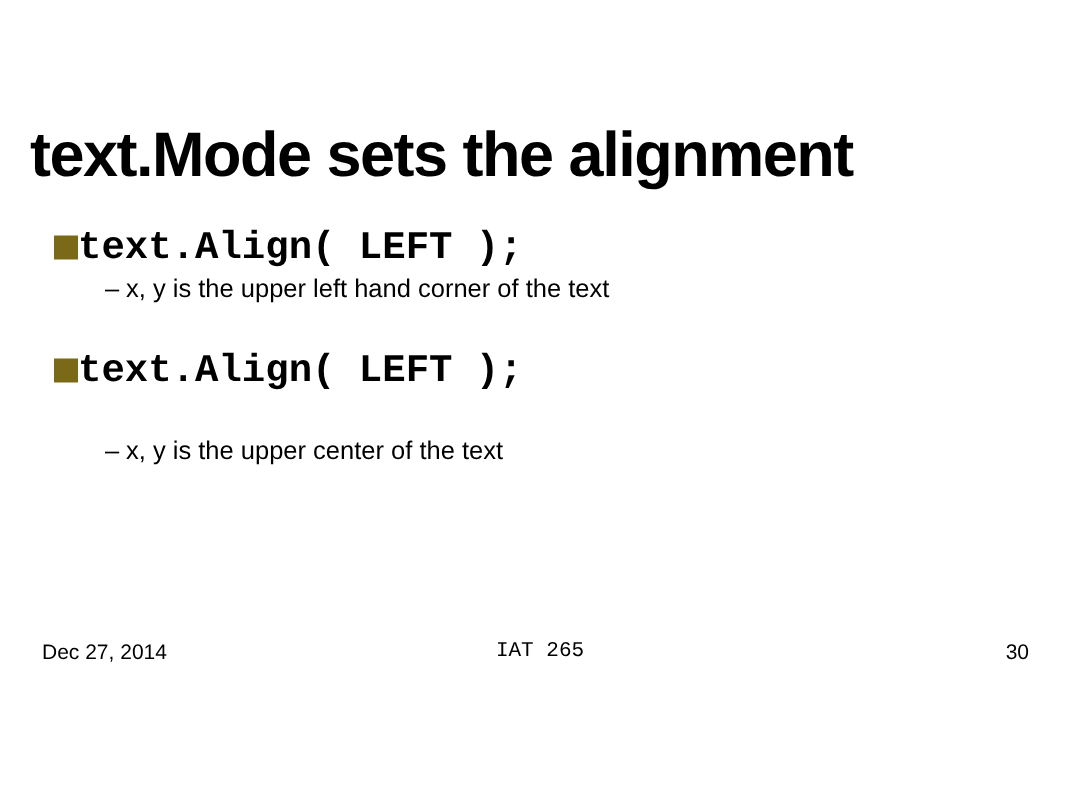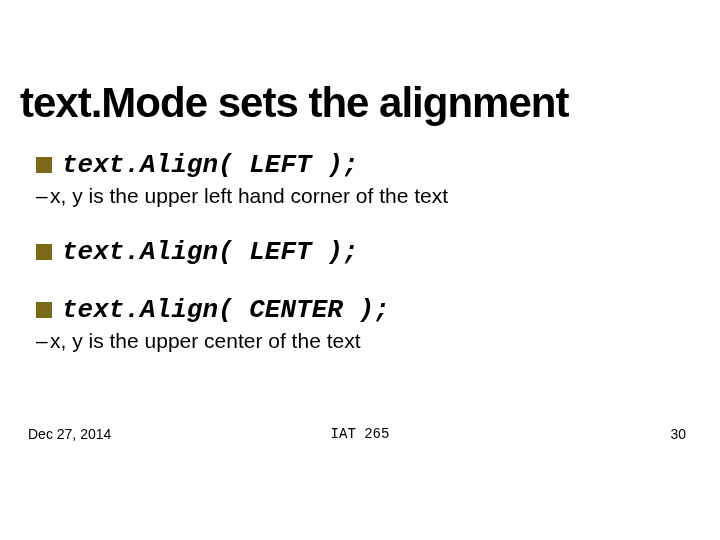--- a/index.html
+++ b/index.html
@@ -33,39 +33,38 @@
     left: 36px;
     top: 150px;
     width: 640px;
   }
   .item {
     margin-bottom: 28px;
   }
   .row-main {
     display: flex;
     align-items: center;
-    gap: 10px;
     margin-bottom: 2px;
-    font-style: italic;
   }
   .bullet-sq {
     width: 16px;
     height: 16px;
     background: #7a6a17;
     flex: 0 0 auto;
   }
   .code-label {
     font-family: "Courier New", Courier, monospace;
     font-weight: 700;
     font-size: 26px;
     letter-spacing: 0px;
     white-space: nowrap;
   }
   .row-sub {
-    font-size: 21px;
+    margin-left: 34px;
+    font-size: 17px;
     font-weight: 400;
     line-height: 1.3;
   }
   .dash {
     display: inline-block;
     width: 14px;
   }
   .footer {
     position: absolute;
     left: 0;
@@ -99,24 +98,20 @@
     </div>
 
     <div class="item">
       <div class="row-main">
         <div class="bullet-sq"></div>
         <span class="code-label">text.Align( LEFT );</span>
       </div>
     </div>
 
     <div class="item">
-      <div class="row-main">
-        <div class="bullet-sq"></div>
-        <span class="code-label">text.Align( CENTER );</span>
-      </div>
       <div class="row-sub">
         <span class="dash">– </span><span>x, y is the upper center of the text</span>
       </div>
     </div>
 
   </div>
 
   <div class="footer">
     <div class="date">Dec 27, 2014</div>
     <div class="course">IAT 265</div>

